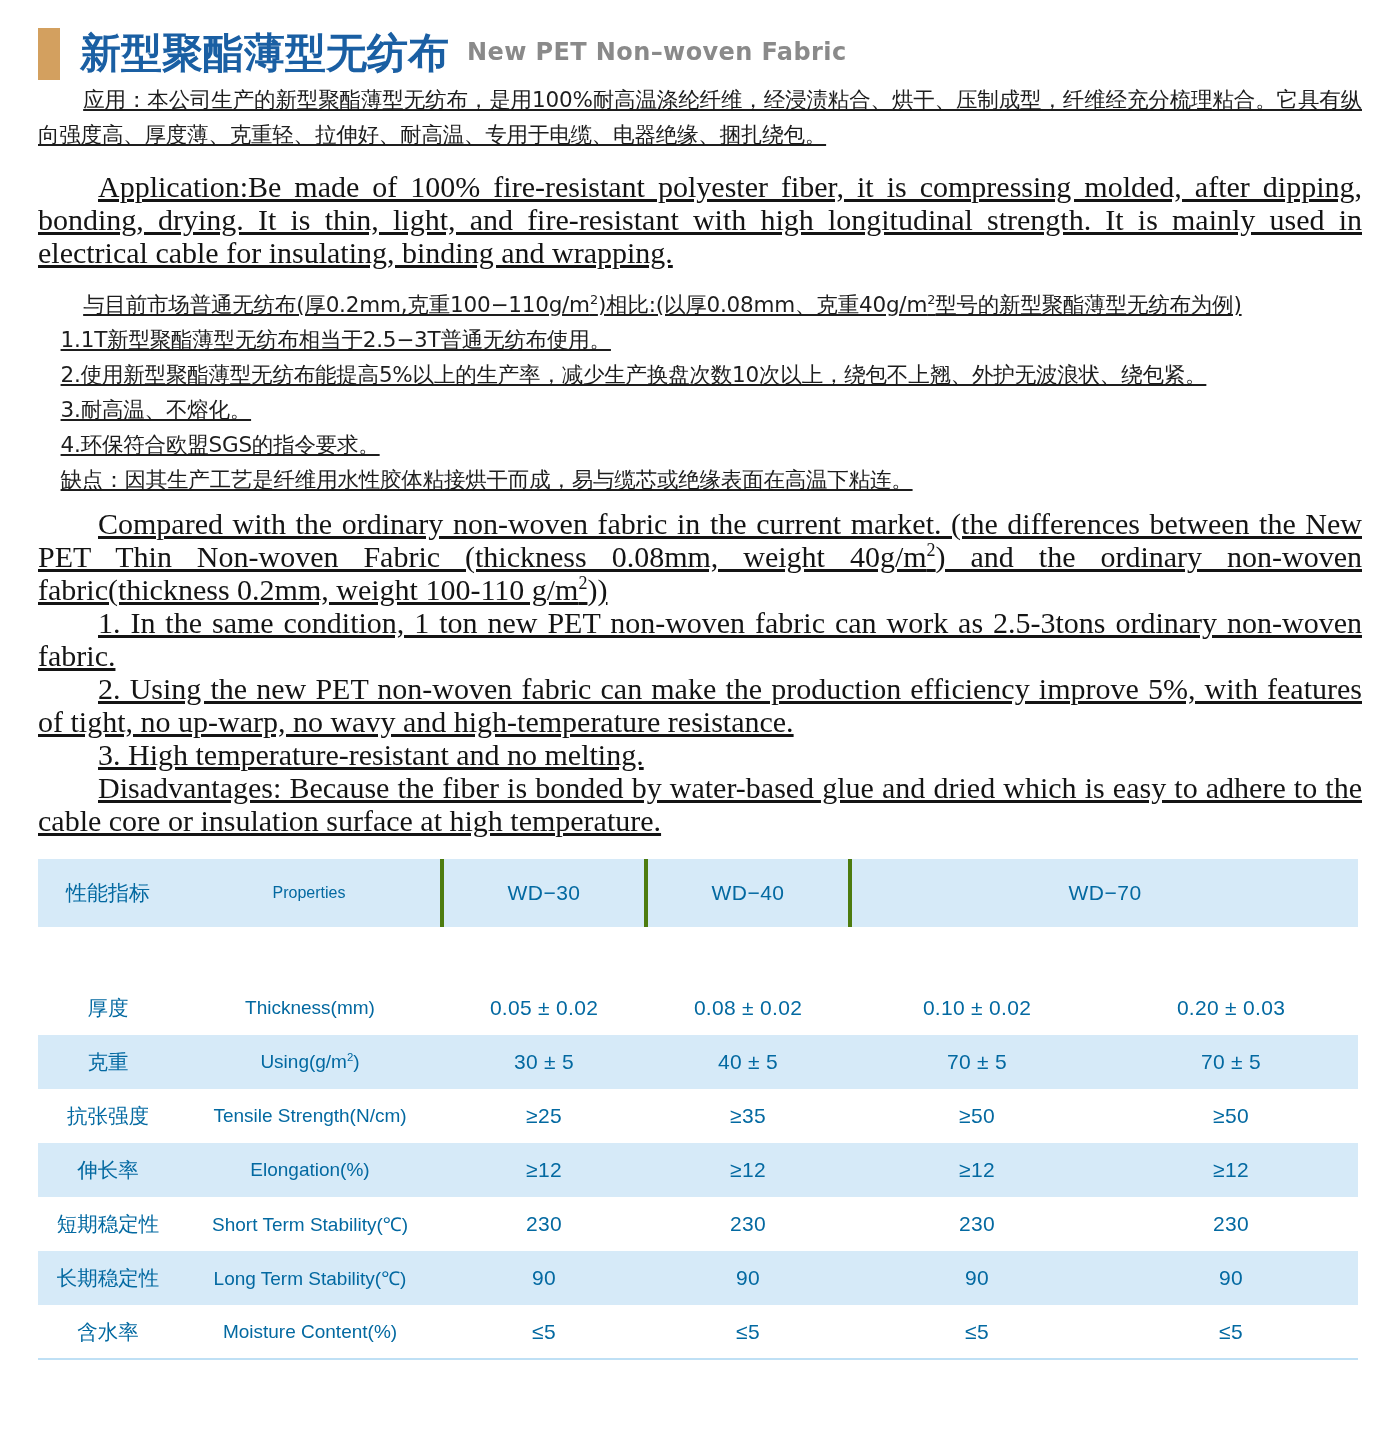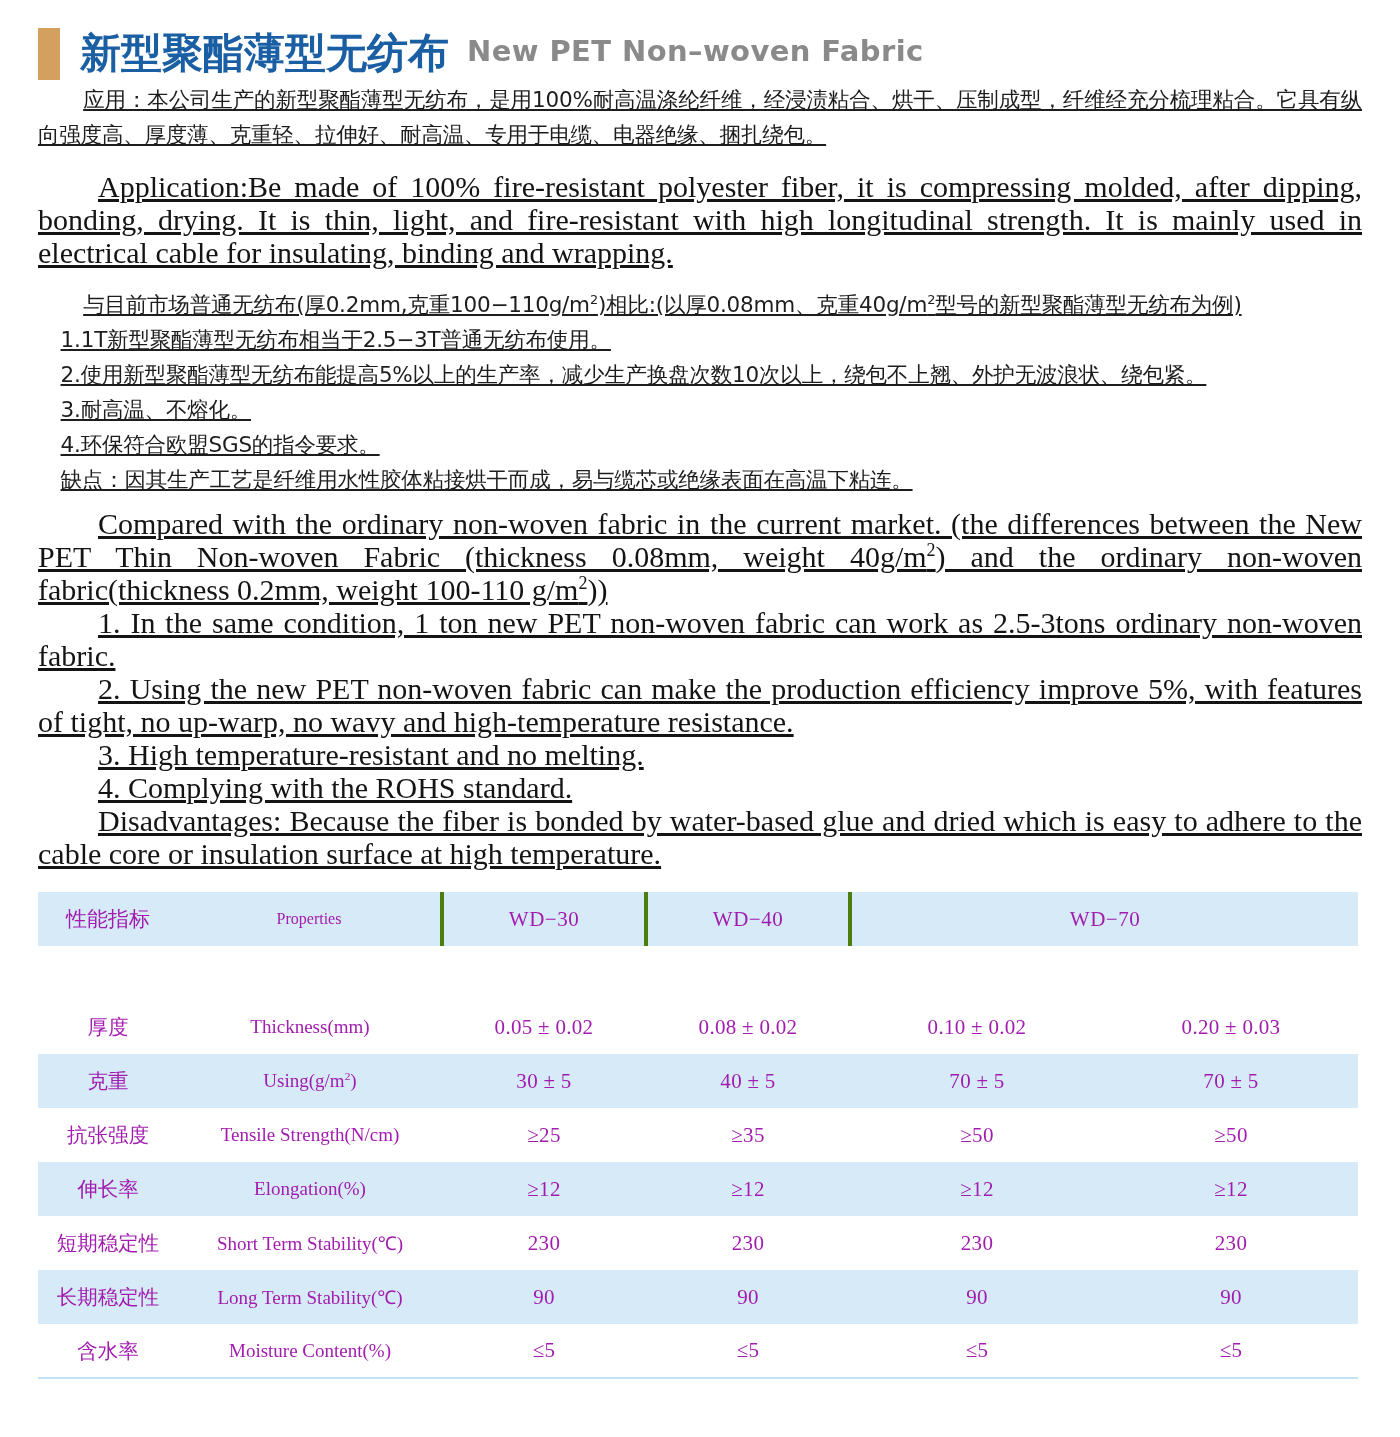--- a/index.html
+++ b/index.html
@@ -36,21 +36,21 @@
     font-size: 41px;
     font-weight: bold;
     color: #1a5fa3;
     letter-spacing: 0px;
     line-height: 1;
     margin-bottom: 1px;
     white-space: nowrap;
   }
   .title-en {
     font-family: "DejaVu Sans", "Liberation Sans", sans-serif;
-    font-size: 29px;
+    font-size: 24px;
     font-weight: bold;
     color: #8a8a8a;
     line-height: 1;
     margin-left: 18px;
     margin-bottom: 5px;
     letter-spacing: 0.4px;
     white-space: nowrap;
   }
 
   
@@ -103,24 +103,24 @@
   }
   table.spec col.c-cn { width: 140px; }
   table.spec col.c-en { width: 264px; }
   table.spec col.c-v  { width: 204px; }
   table.spec col.c-v2 { width: 254px; }
 
   table.spec th, table.spec td {
     border: none;
     text-align: center;
     vertical-align: middle;
-    font-family: Liberation Serif, serif;
-    color: #a21caf;
+    font-family: Liberation Sans, sans-serif;
+    color: #0369a1;
     font-weight: normal;
-    padding: 0;
+    padding: 7px;
   }
   table.spec thead th {
     background: #d6eaf8;
     height: 54px;
     font-size: 21px;
   }
   table.spec thead th.hdr-cn { font-size: 21px; }
   table.spec thead th.hdr-en { font-size: 16px; }
   table.spec thead th.model  { font-size: 21px; letter-spacing: 0.5px; }
 
@@ -168,21 +168,20 @@
   <p class="p-cn indent1">4.环保符合欧盟SGS的指令要求。</p>
   <p class="p-cn indent1">缺点：因其生产工艺是纤维用水性胶体粘接烘干而成，易与缆芯或绝缘表面在高温下粘连。</p>
 
   <div class="blk-gap-3"></div>
 
   <p class="p-en indent"><span>Compared with the ordinary non-woven fabric in the current market. (the differences between the New PET Thin Non-woven Fabric (thickness 0.08mm, weight 40g/m</span><sup>2</sup><span>) and the ordinary non-woven fabric(thickness 0.2mm, weight 100-110 g/m</span><sup>2</sup><span>))</span></p>
 
   <p class="p-en indent">1. In the same condition, 1 ton new PET non-woven fabric can work as 2.5-3tons ordinary non-woven fabric.</p>
   <p class="p-en indent">2. Using the new PET non-woven fabric can make the production efficiency improve 5%, with features of tight, no up-warp, no wavy and high-temperature resistance.</p>
   <p class="p-en indent">3. High temperature-resistant and no melting.</p>
-  <p class="p-en indent">4. Complying with the ROHS standard.</p>
   <p class="p-en indent">Disadvantages: Because the fiber is bonded by water-based glue and dried which is easy to adhere to the cable core or insulation surface at high temperature.</p>
 
 </div>
 
 <div class="table-wrap">
   <table class="spec">
     <colgroup>
       <col class="c-cn">
         <col class="c-en">
         <col class="c-v">

